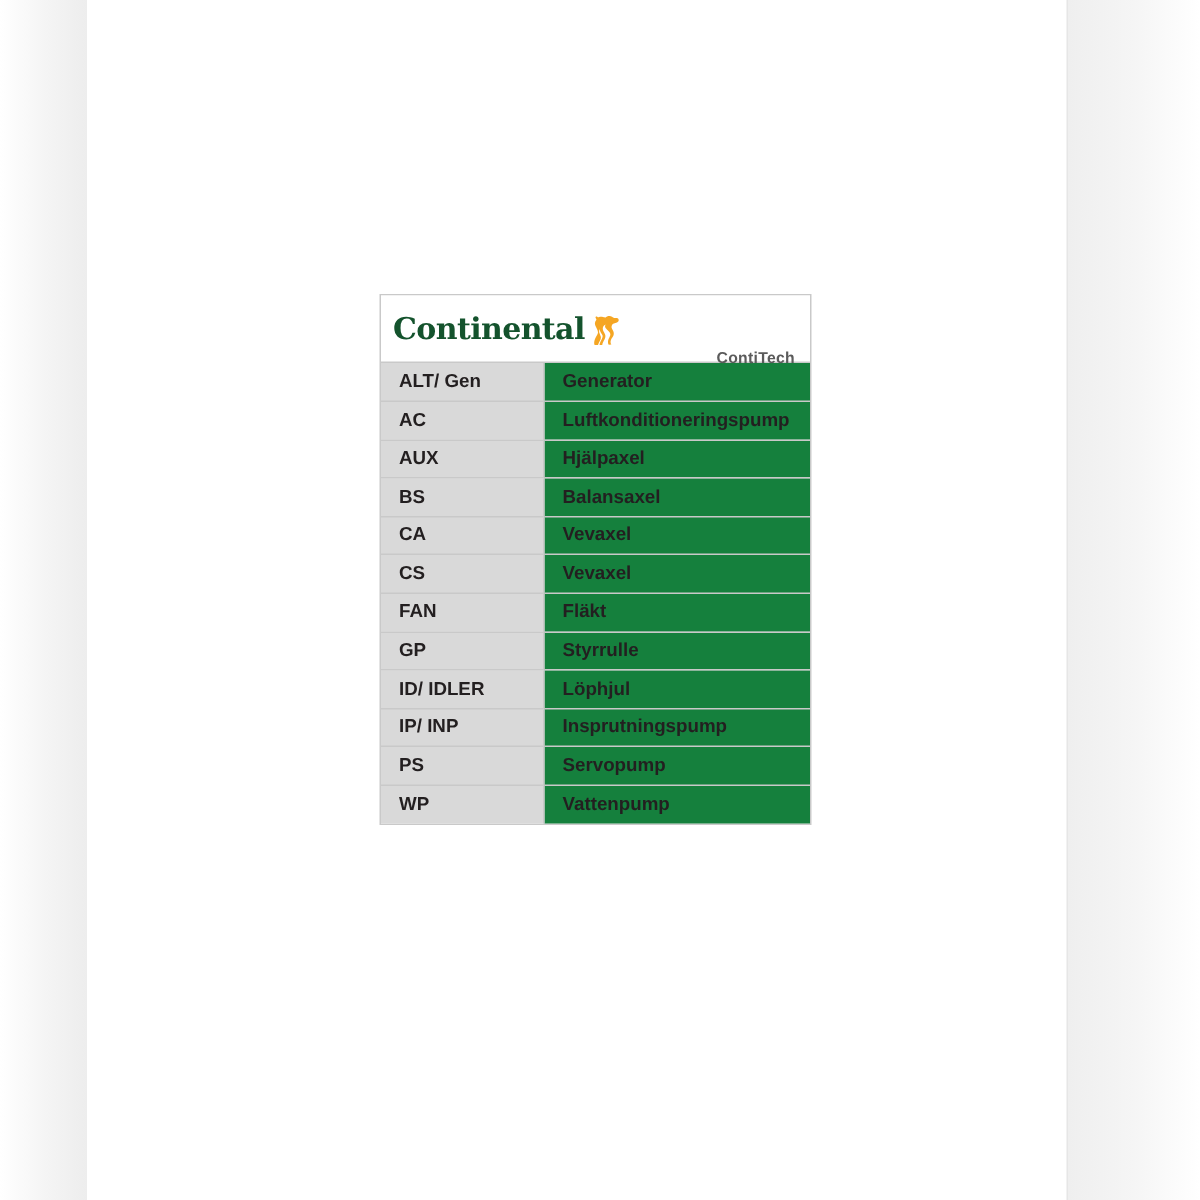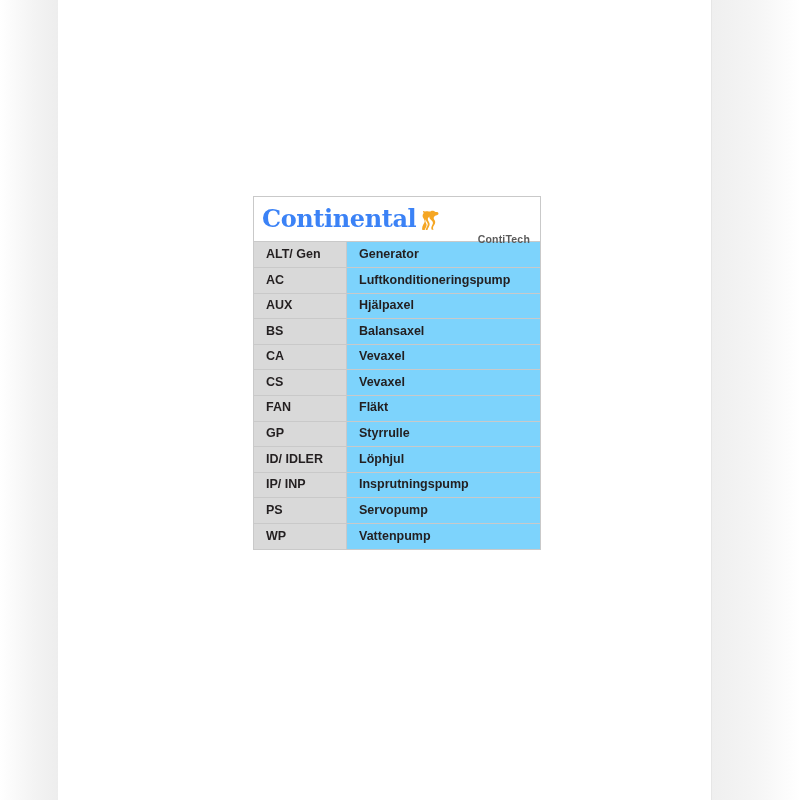--- a/index.html
+++ b/index.html
@@ -61,24 +61,24 @@
     background: #ffffff;
     box-sizing: border-box;
   }
 
   .brand {
     display: flex;
     align-items: center;
     gap: 2px;
   }
   .brand-word {
-    color: #3b82f6;
+    color: #14532d;
     font-family: "DejaVu Serif", serif;
     font-weight: bold;
-    font-size: 24px;
+    font-size: 20px;
     letter-spacing: -0.4px;
     line-height: 1;
     text-align: right;
   }
   .brand-mark {
     width: 20px;
     height: 22px;
     position: relative;
     margin-left: 1px;
   }
@@ -99,34 +99,34 @@
     table-layout: fixed;
   }
   table.gloss tr {
     height: 25.6px;
   }
   table.gloss td {
     border-top: 1px solid #c9c9c9;
     font-size: 12.5px;
     color: #231f20;
     font-weight: bold;
-    padding: 0 0 0 12px;
+    padding: 0 16px 0 12px;
     vertical-align: middle;
     line-height: 1.1;
   }
   table.gloss tr:first-child td {
     border-top: none;
   }
   td.abbr {
     width: 80px;
     background: #d9d9d9;
     border-right: 1px solid #c9c9c9;
   }
   td.term {
-    background: #7dd3fc;
+    background: #15803d;
   }
 </style>
 </head>
 <body>
 
 <div class="page-shadow-left"></div>
 <div class="page-shadow-right"></div>
 <div class="page-edge-line"></div>
 
 <div class="table-wrap">

